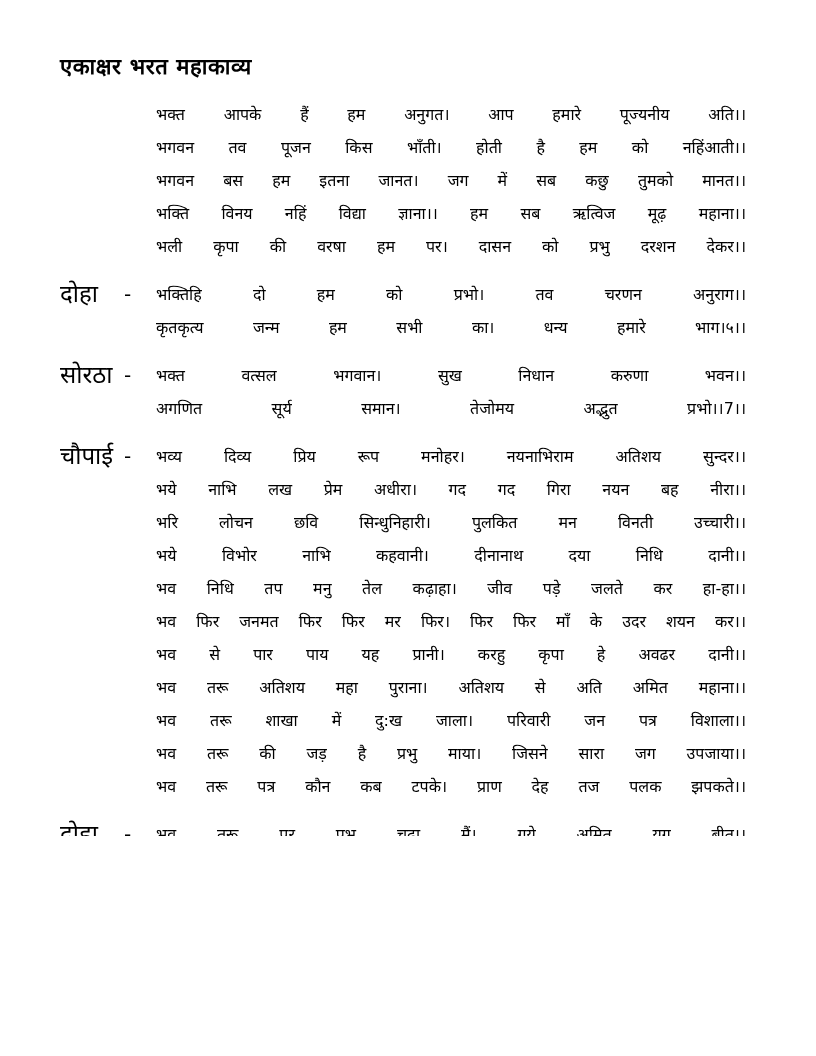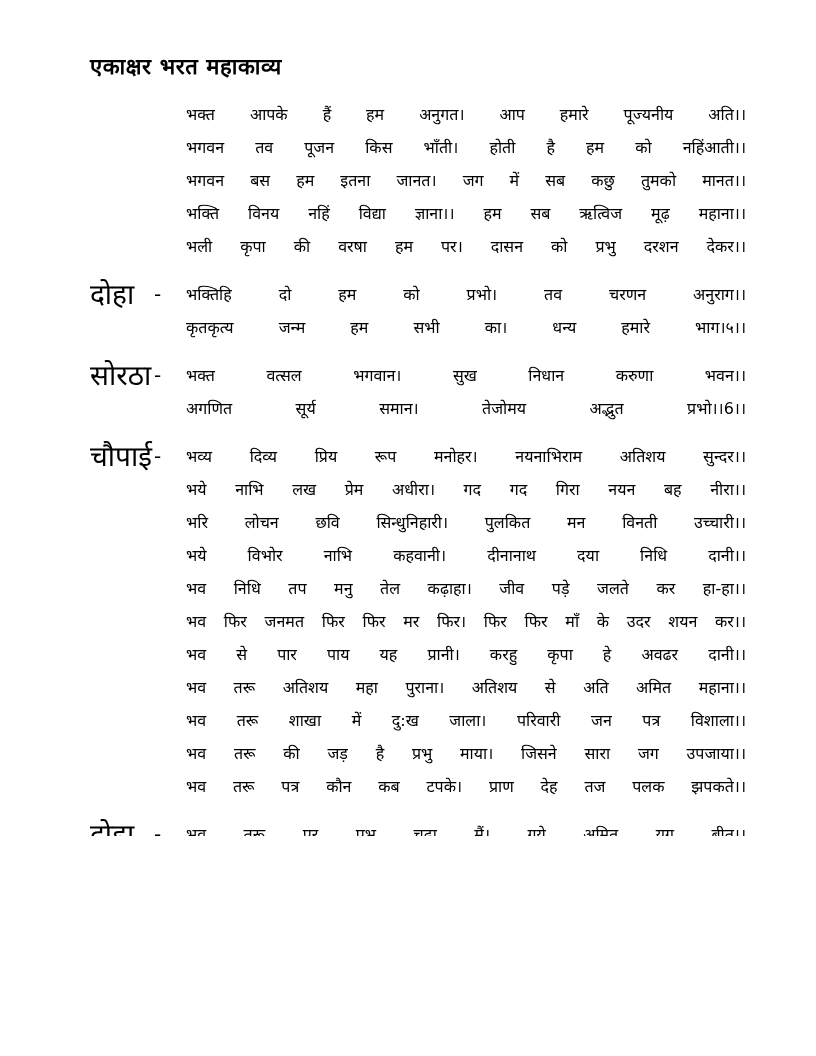--- a/index.html
+++ b/index.html
@@ -8,42 +8,42 @@
     background: #ffffff;
     color: #000000;
     font-family: "DejaVu Sans", "Liberation Sans", sans-serif;
   }
   .page {
     position: relative;
     width: 816px;
     height: 836px;
     box-sizing: border-box;
     background: #ffffff;
-    padding: 52px 70px 0 90px;
+    padding: 52px 70px 0 60px;
     overflow: hidden;
   }
   .header {
     font-size: 22px;
     font-weight: bold;
     letter-spacing: 0.5px;
     margin: 0 0 16px 0;
     line-height: 30px;
   }
   .stanza {
     display: flex;
     align-items: flex-start;
     margin-top: 15px;
   }
   .stanza.first {
     margin-top: 0;
   }
   .label-col {
     width: 64px;
     flex: 0 0 64px;
-    font-size: 28px;
+    font-size: 24px;
     line-height: 33px;
     white-space: nowrap;
   }
   .dash-col {
     width: 32px;
     flex: 0 0 32px;
     font-size: 20px;
     line-height: 33px;
     text-align: left;
   }
@@ -91,21 +91,21 @@
         <div class="lines-col">
           <div class="verse-line">भक्तिहि दो हम को प्रभो। तव चरणन अनुराग।।</div>
           <div class="verse-line">कृतकृत्य जन्म हम सभी का। धन्य हमारे भाग।५।।</div>
         </div>
       </div>
       <div class="stanza">
         <div class="label-col">सोरठा</div>
         <div class="dash-col">-</div>
         <div class="lines-col">
           <div class="verse-line">भक्त वत्सल भगवान। सुख निधान करुणा भवन।।</div>
-          <div class="verse-line">अगणित सूर्य समान। तेजोमय अद्भुत प्रभो।।6।।</div>
+          <div class="verse-line">अगणित सूर्य समान। तेजोमय अद्भुत प्रभो।।7।।</div>
         </div>
       </div>
       <div class="stanza">
         <div class="label-col">चौपाई</div>
         <div class="dash-col">-</div>
         <div class="lines-col">
           <div class="verse-line">भव्य दिव्य प्रिय रूप मनोहर। नयनाभिराम अतिशय सुन्दर।।</div>
           <div class="verse-line">भये नाभि लख प्रेम अधीरा। गद गद गिरा नयन बह नीरा।।</div>
           <div class="verse-line">भरि लोचन छवि सिन्धुनिहारी। पुलकित मन विनती उच्चारी।।</div>
           <div class="verse-line">भये विभोर नाभि कहवानी। दीनानाथ दया निधि दानी।।</div>

